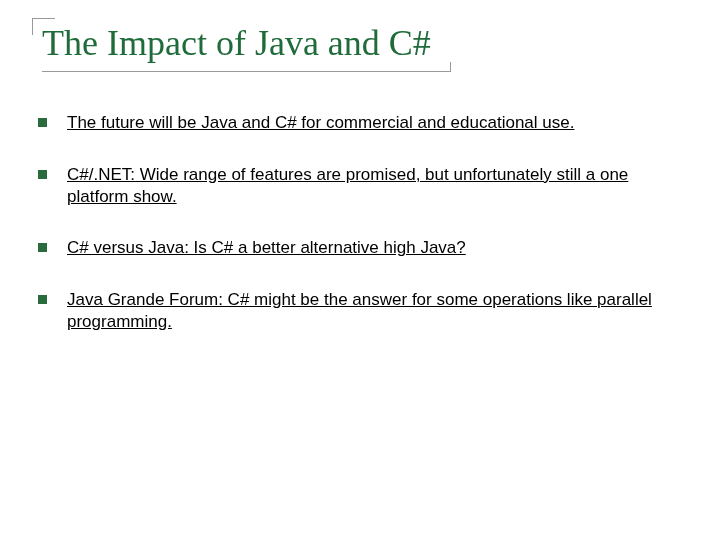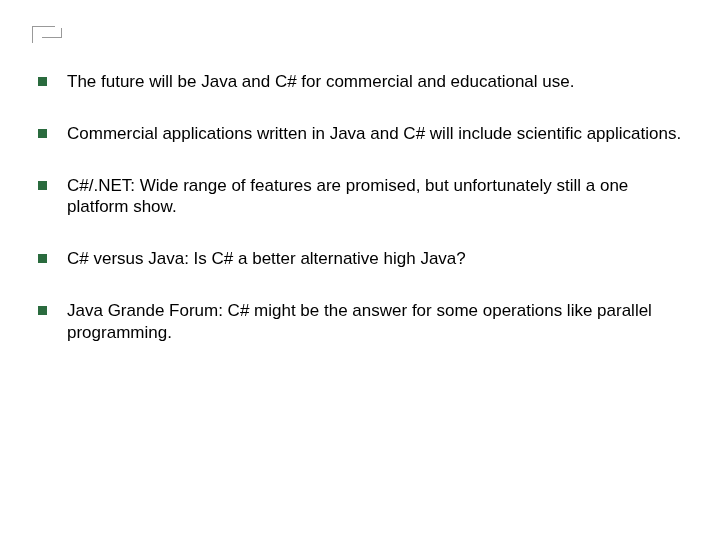--- a/index.html
+++ b/index.html
@@ -42,23 +42,24 @@
   .title-underline {
     position: absolute;
     left: 10px;
     right: -6px;
     bottom: -6px;
     height: 10px;
     border-bottom: 1px solid #999;
     border-right: 1px solid #999;
   }
   .content {
-    margin-top: 35px;
+    margin-top: 46px;
     padding-left: 6px;
     padding-right: 2px;
+    text-decoration: underline;
   }
   .bullet-row {
     display: flex;
     align-items: flex-start;
     margin-bottom: 30px;
   }
   .bullet-row:last-child { margin-bottom: 0; }
   .bullet-marker {
     width: 9px;
     height: 9px;
@@ -71,31 +72,28 @@
     font-size: 17px;
     line-height: 1.28;
     color: #000;
   }
 </style>
 </head>
 <body>
 
 <div class="slide">
   <div class="title-wrap">
+    <div class="title-text">The Impact of Java and C#</div>
     <div class="title-underline"></div>
   </div>
 
   <div class="content">
     <div class="bullet-row">
       <div class="bullet-marker"></div>
       <div class="bullet-text">The future will be Java and C# for commercial and educational use.</div>
-    </div>
-    <div class="bullet-row">
-      <div class="bullet-marker"></div>
-      <div class="bullet-text">Commercial applications written in Java and C# will include scientific applications.</div>
     </div>
     <div class="bullet-row">
       <div class="bullet-marker"></div>
       <div class="bullet-text">C#/.NET: Wide range of features are promised, but unfortunately still a one platform show.</div>
     </div>
     <div class="bullet-row">
       <div class="bullet-marker"></div>
       <div class="bullet-text">C# versus Java: Is C# a better alternative high Java?</div>
     </div>
     <div class="bullet-row">

